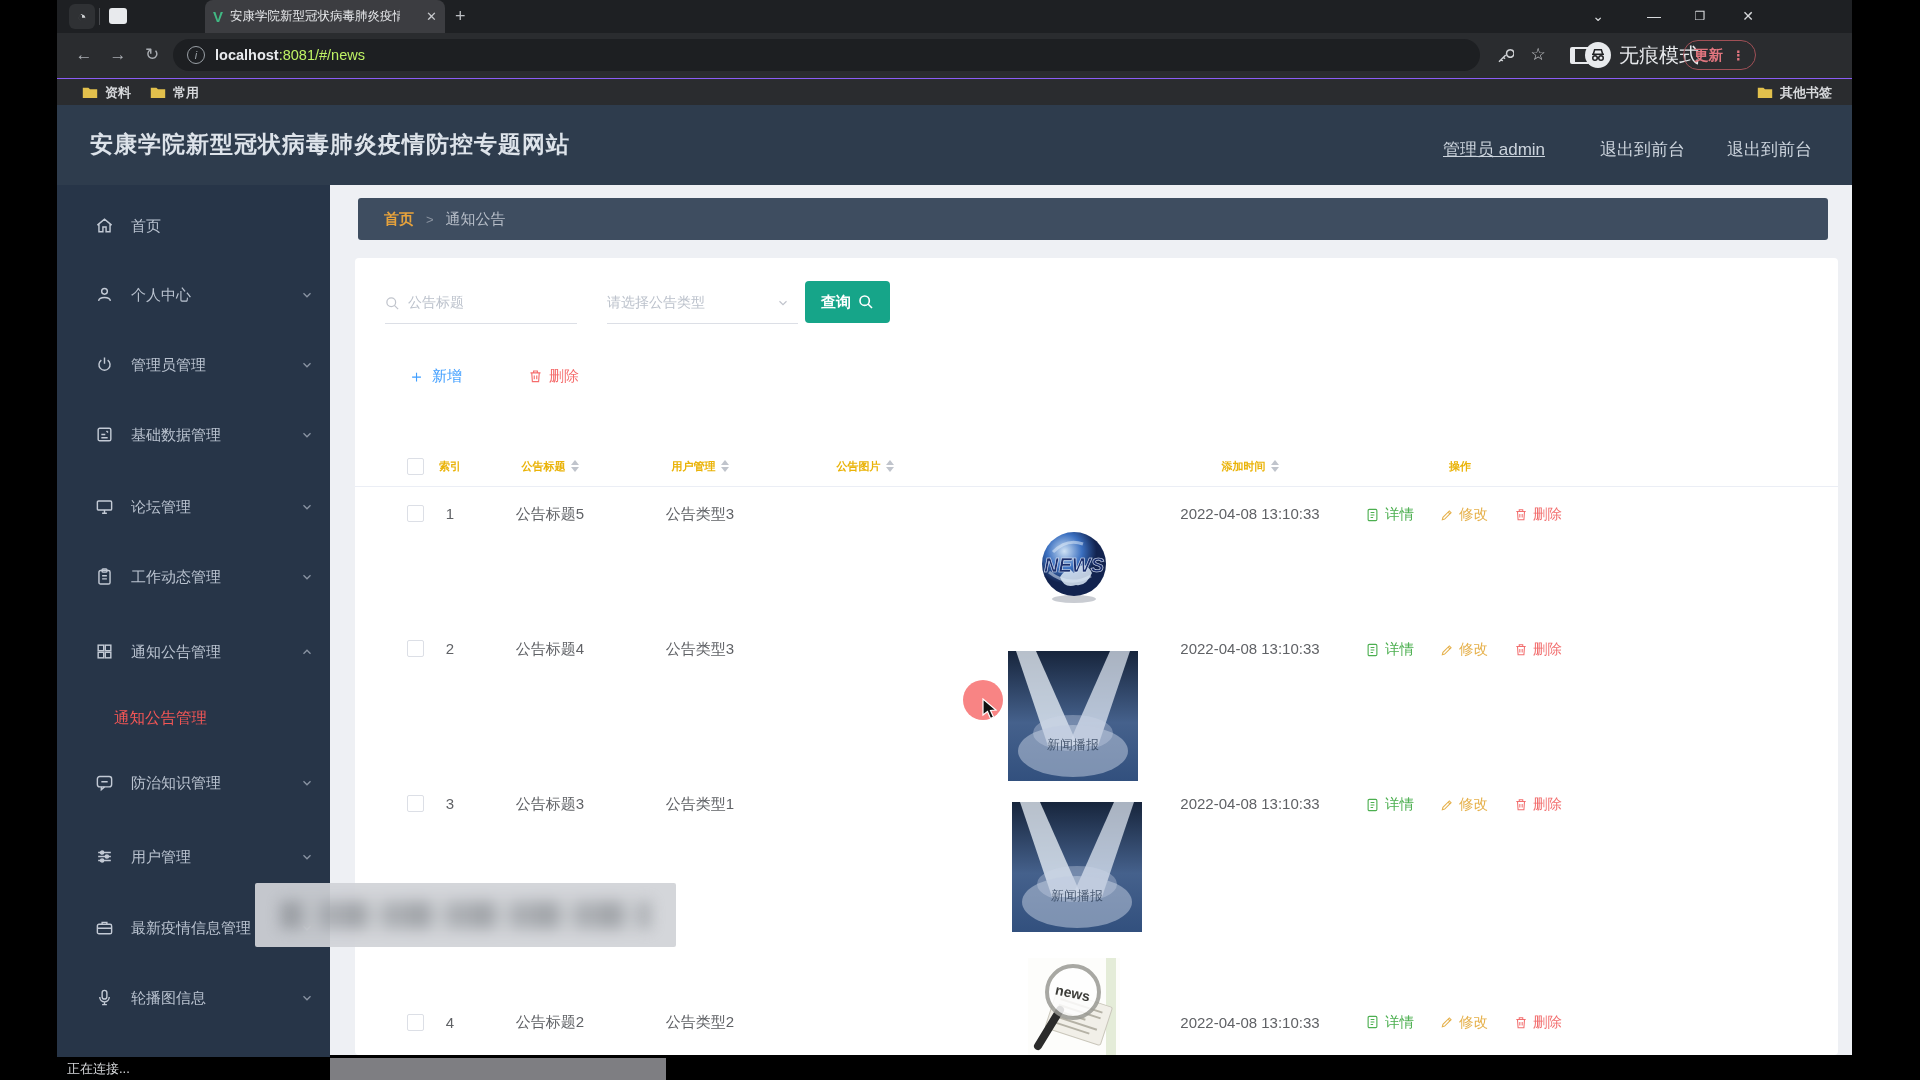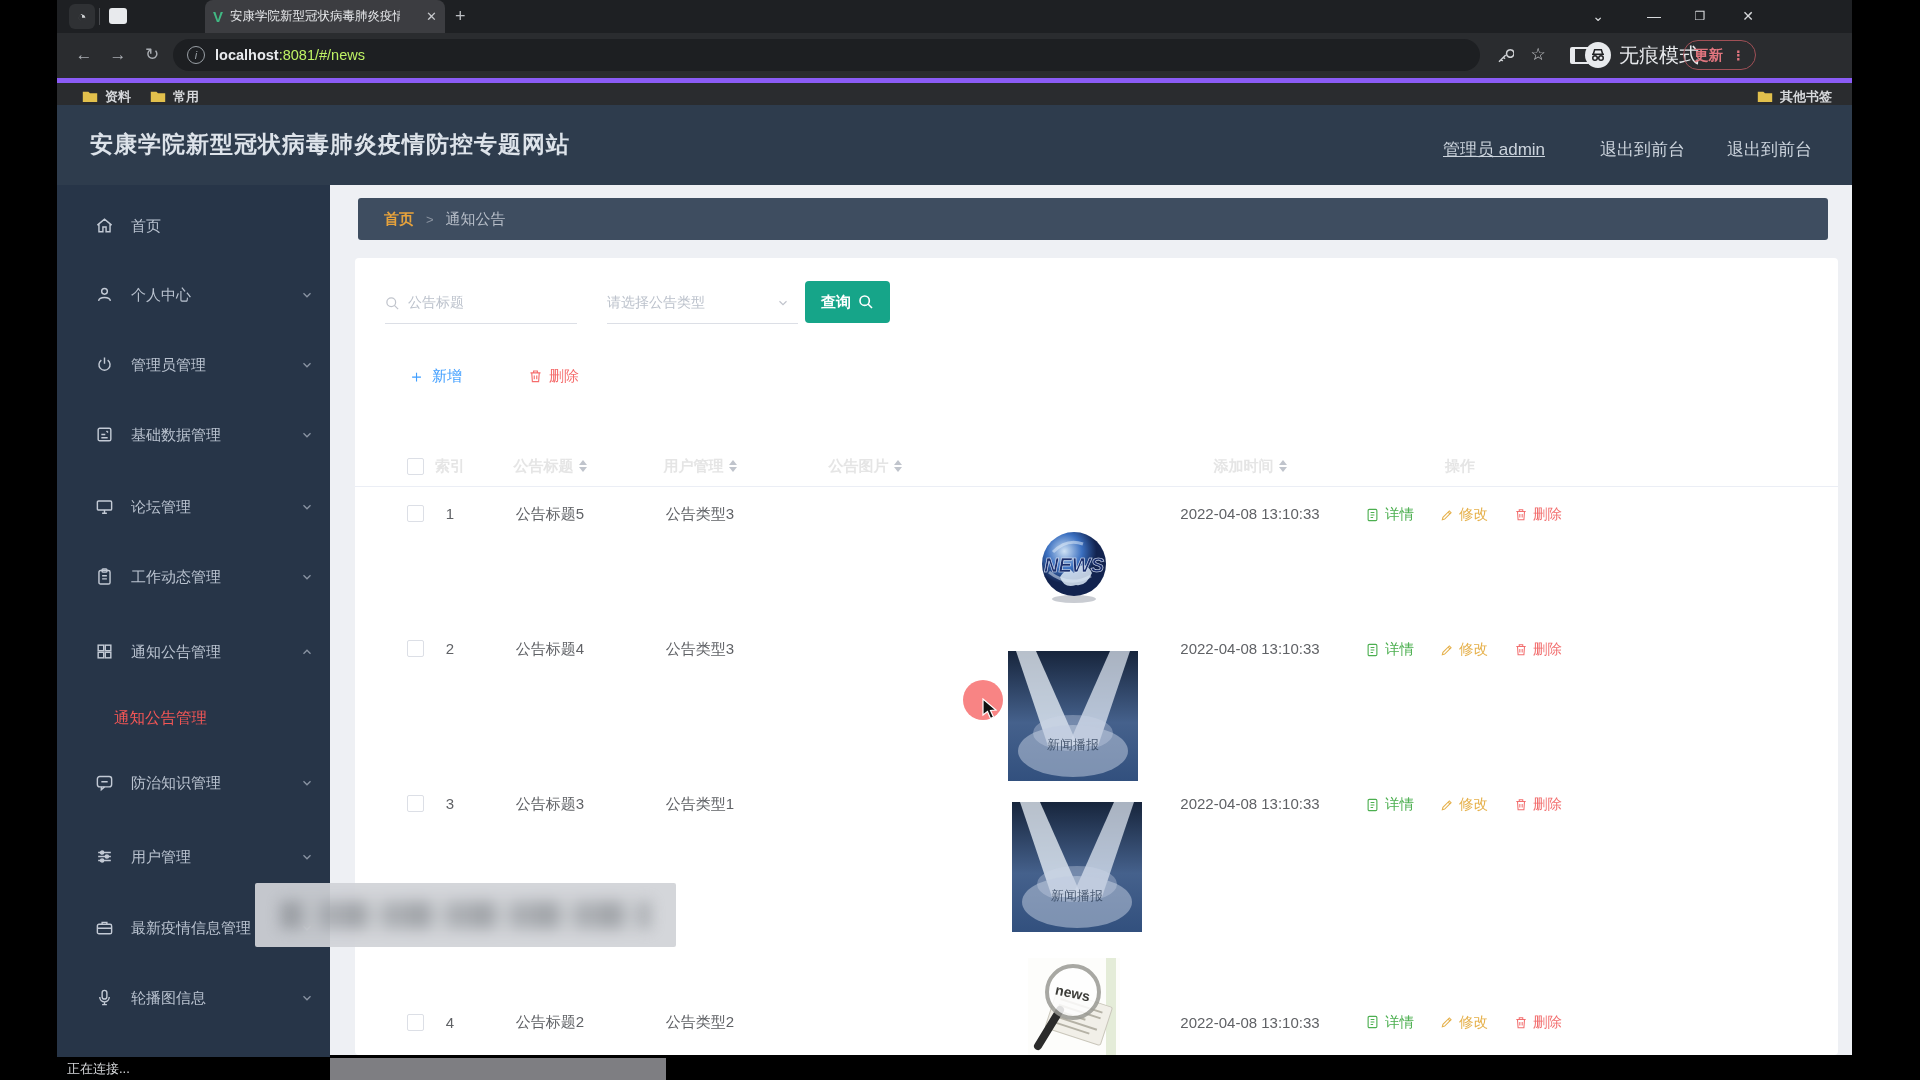--- a/index.html
+++ b/index.html
@@ -34,21 +34,21 @@
   .tb-ic{top:10px;width:24px;height:24px;color:#cfd1d4;text-align:center;line-height:24px;font-size:15px;}
   #ic-key{left:1436px;} #ic-star{left:1469px;font-size:17px;}
   #ic-panel{left:1511px;} #ic-panel .pnl{display:inline-block;width:13px;height:13px;border:2px solid #e8eaed;border-left-width:5px;border-radius:2px;margin-top:4px;}
   #incog{left:1528px;top:8px;height:28px;display:flex;align-items:center;}
   .spy{width:26px;height:26px;background:#e8eaed;border-radius:50%;margin-right:8px;display:flex;align-items:center;justify-content:center;}
   #incog-label{color:#e8eaed;font-size:20px;}
   #updatepill{left:1626px;top:7px;height:28px;border:1.5px solid #a05056;border-radius:15px;
               display:flex;align-items:center;padding:0 10px;color:#e0757e;font-size:14.5px;font-weight:bold;}
   #updatepill .dots{margin-left:9px;letter-spacing:0;font-size:13px;color:#e0757e;}
 
-  #bookmarks{left:57px;top:78px;width:1795px;height:27px;background:#2a2c2f;border-top:5px solid #8b5cf6;box-sizing:border-box;}
+  #bookmarks{left:57px;top:78px;width:1795px;height:27px;background:#2a2c2f;border-top:1px solid #8b5cf6;box-sizing:border-box;}
   .bm{top:4px;height:19px;display:flex;align-items:center;color:#d6d8db;font-size:13px;font-weight:bold;}
   .bm .folder{margin-right:7px;display:inline-flex;}
   #bm-1{left:25px;} #bm-2{left:93px;justify-content:center;} #bm-other{left:1700px;}
 
   
   #appheader{left:57px;top:105px;width:1795px;height:80px;background:#2e3c4d;}
   #app-title{left:33px;top:24px;font-size:23px;font-weight:bold;color:#dde3ea;letter-spacing:1px;}
   .hdr-link{top:33px;font-size:17px;color:#ccd4dd;}
   #hdr-user{left:1386px;text-decoration:underline;} #hdr-front{left:1543px;} #hdr-logout{left:1670px;}
 
@@ -79,21 +79,21 @@
   #type-select .chev{position:absolute;right:8px;color:#c0c4cc;display:inline-flex;}
   #query-btn{left:805px;top:281px;width:85px;height:42px;background:#16a589;border-radius:4px;color:#fff;
              font-size:15px;font-weight:bold;display:flex;align-items:center;justify-content:center;gap:7px;}
   #add-btn{left:408px;top:362px;height:28px;display:flex;align-items:center;color:#409eff;font-size:15px;gap:7px;}
   #add-btn .plus{font-size:17px;}
   #del-btn{left:528px;top:362px;height:28px;display:flex;align-items:center;color:#f56c6c;font-size:15px;gap:6px;}
 
   
   #thead{left:355px;top:445px;width:1483px;height:42px;border-bottom:1px solid #ebeef5;box-sizing:border-box;}
   .th{position:absolute;top:0;height:42px;display:flex;align-items:center;justify-content:center;
-      color:#e5e5e5;font-size:15px;font-weight:bold;gap:5px;}
+      color:#eab308;font-size:11px;font-weight:bold;gap:5px;}
   .th-check{left:50px;width:20px;} .th-0{left:70px;width:50px;} .th-1{left:125px;width:140px;}
   .th-2{left:275px;width:140px;} .th-3{left:440px;width:140px;} .th-4{left:820px;width:150px;}
   .th-5{left:1035px;width:140px;}
   .sorts{display:inline-flex;flex-direction:column;gap:2px;}
   .car-up{width:0;height:0;border-left:4px solid transparent;border-right:4px solid transparent;border-bottom:5px solid #c0c4cc;}
   .car-dn{width:0;height:0;border-left:4px solid transparent;border-right:4px solid transparent;border-top:5px solid #c0c4cc;}
   .checkbox{width:15px;height:15px;border:1px solid #dcdfe6;border-radius:2px;background:#fff;}
 
   .trow{left:355px;width:1483px;position:absolute;}
   .r0{top:505px;height:135px;} .r1{top:640px;height:155px;} .r2{top:795px;height:150px;} .r3{top:945px;height:110px;}

